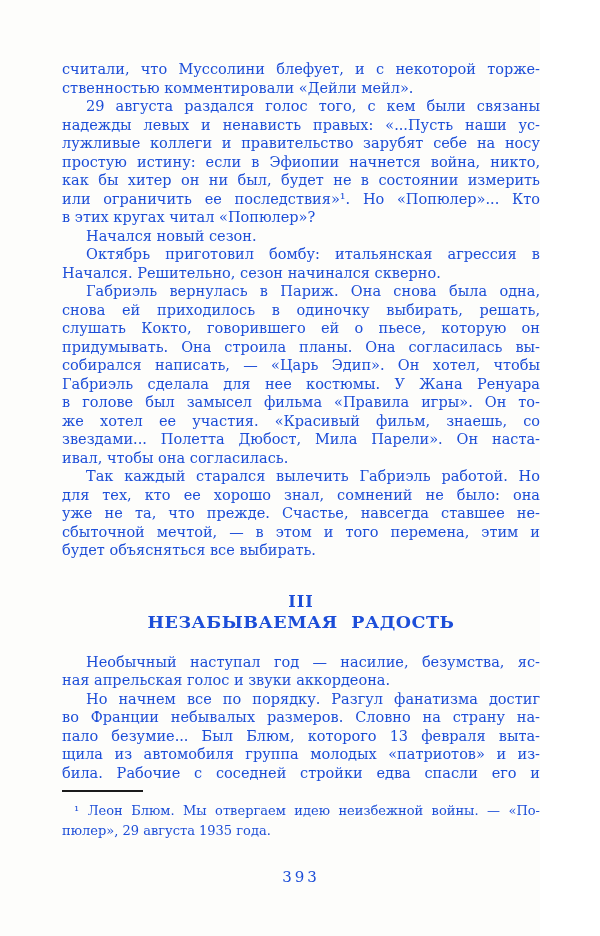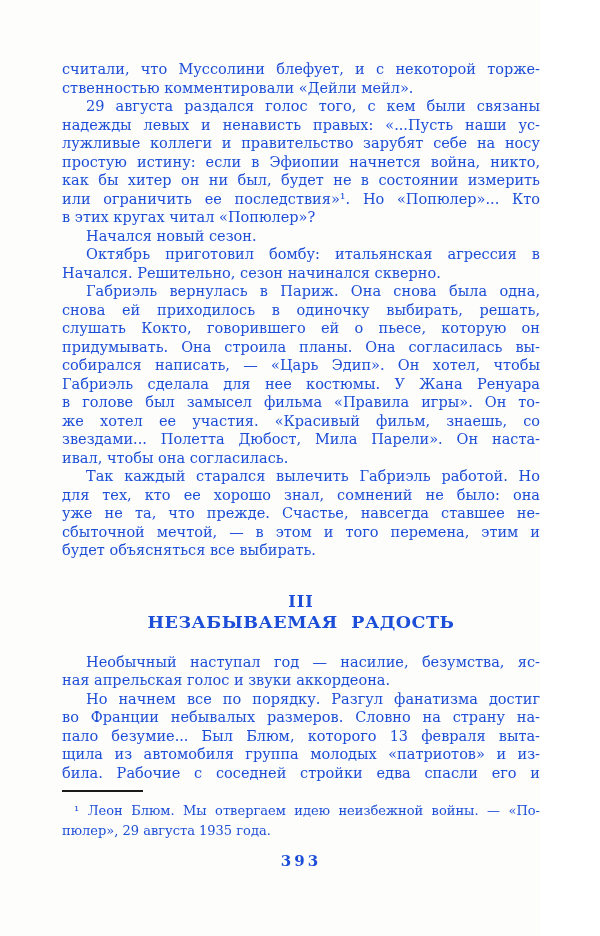--- a/index.html
+++ b/index.html
@@ -51,23 +51,23 @@
     height: 2px;
     background: #1b1b1b;
   }
   .footnote {
     margin-top: 9px;
     font-size: 13px;
     line-height: 19.5px;
   }
   .footnote .line.first { text-indent: 12px; }
   .page-number {
-    margin-top: 12px;
+    margin-top: 28px;
     font-size: 15px;
-    font-weight: bold;
+    font-weight: normal;
     text-align: center;
     letter-spacing: 3px;
   }
 </style>
 </head>
 <body>
 
 <div class="page">
   <div class="textblock">
 

